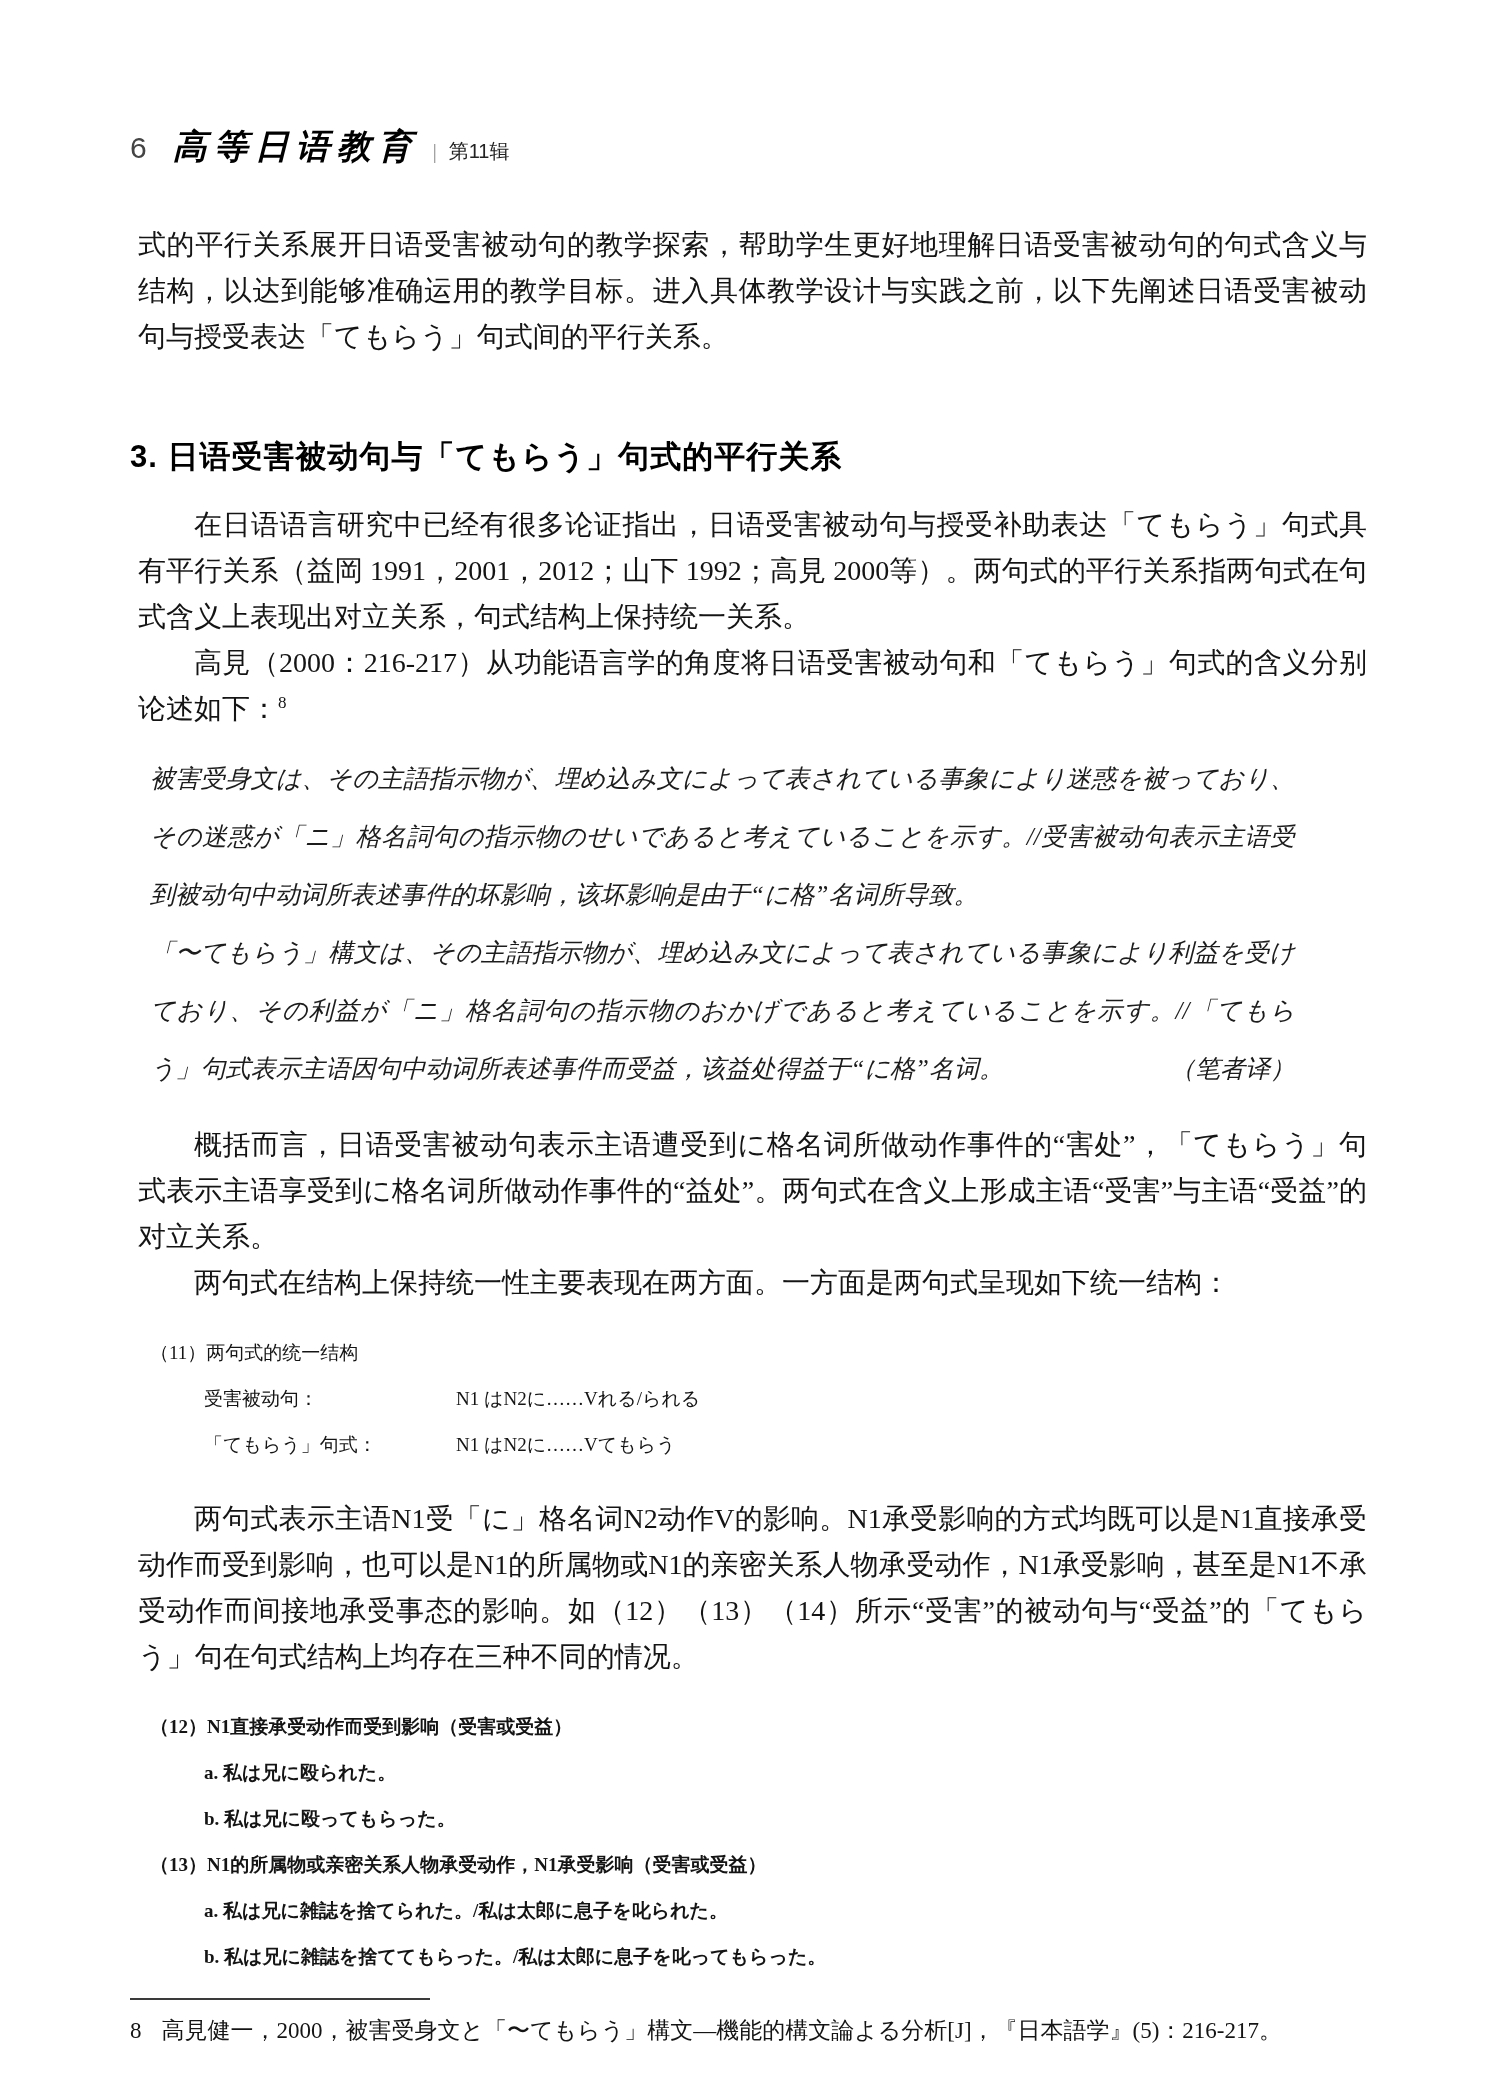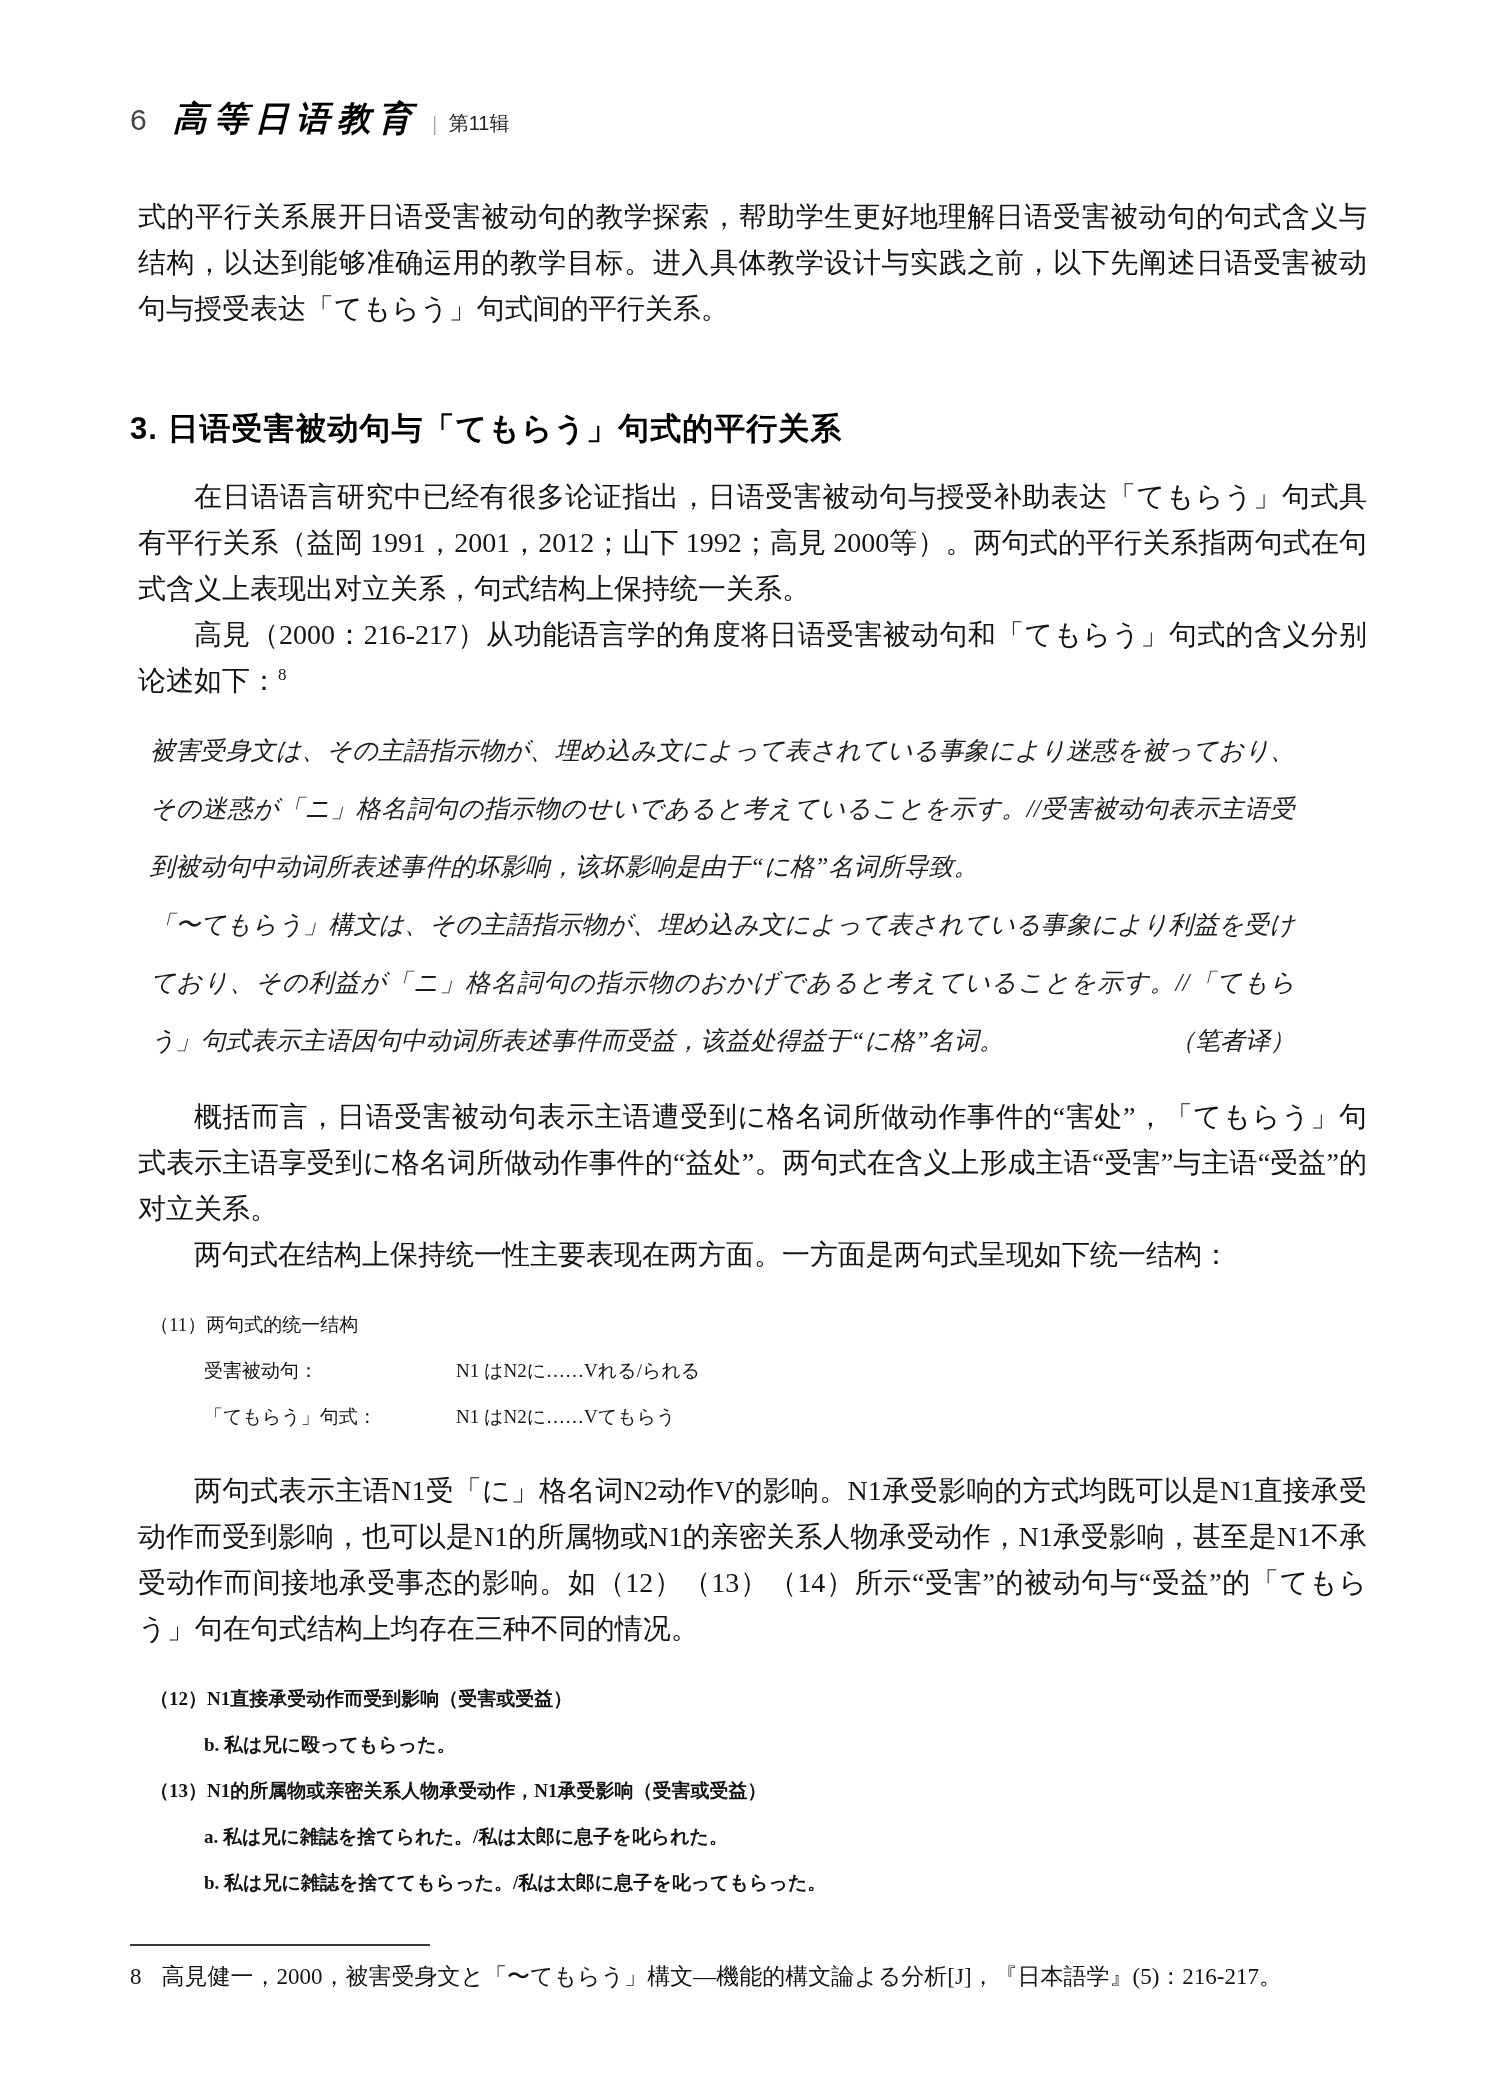--- a/index.html
+++ b/index.html
@@ -29,20 +29,21 @@
     font-size: 30px;
     color: #444;
     margin-right: 26px;
   }
   .journal-title {
     font-size: 34px;
     font-weight: bold;
     font-style: italic;
     letter-spacing: 7px;
     color: #000;
+    margin-top: 28px;
   }
   .header-sep {
     font-size: 20px;
     color: #888;
     margin: 0 12px 0 14px;
   }
   .issue-label {
     font-family: "Liberation Sans", "DejaVu Sans", sans-serif;
     font-size: 20px;
     color: #222;
@@ -153,20 +154,21 @@
         <span class="ex-row-label">「てもらう」句式：</span>
         <span class="ex-row-value">N1 はN2に……Vてもらう</span>
       </div>
     </div>
 
     <p class="body-para indent">两句式表示主语N1受「に」格名词N2动作V的影响。N1承受影响的方式均既可以是N1直接承受动作而受到影响，也可以是N1的所属物或N1的亲密关系人物承受动作，N1承受影响，甚至是N1不承受动作而间接地承受事态的影响。如（12）（13）（14）所示“受害”的被动句与“受益”的「てもらう」句在句式结构上均存在三种不同的情况。</p>
 
     <div class="examples-group">
       <div class="example">
         <div class="ex-label">（12）N1直接承受动作而受到影响（受害或受益）</div>
+        <div class="ex-item">a. 私は兄に殴られた。</div>
         <div class="ex-item">b. 私は兄に殴ってもらった。</div>
       </div>
       <div class="example">
         <div class="ex-label">（13）N1的所属物或亲密关系人物承受动作，N1承受影响（受害或受益）</div>
         <div class="ex-item">a. 私は兄に雑誌を捨てられた。/私は太郎に息子を叱られた。</div>
         <div class="ex-item">b. 私は兄に雑誌を捨ててもらった。/私は太郎に息子を叱ってもらった。</div>
       </div>
     </div>
 
   </main>

